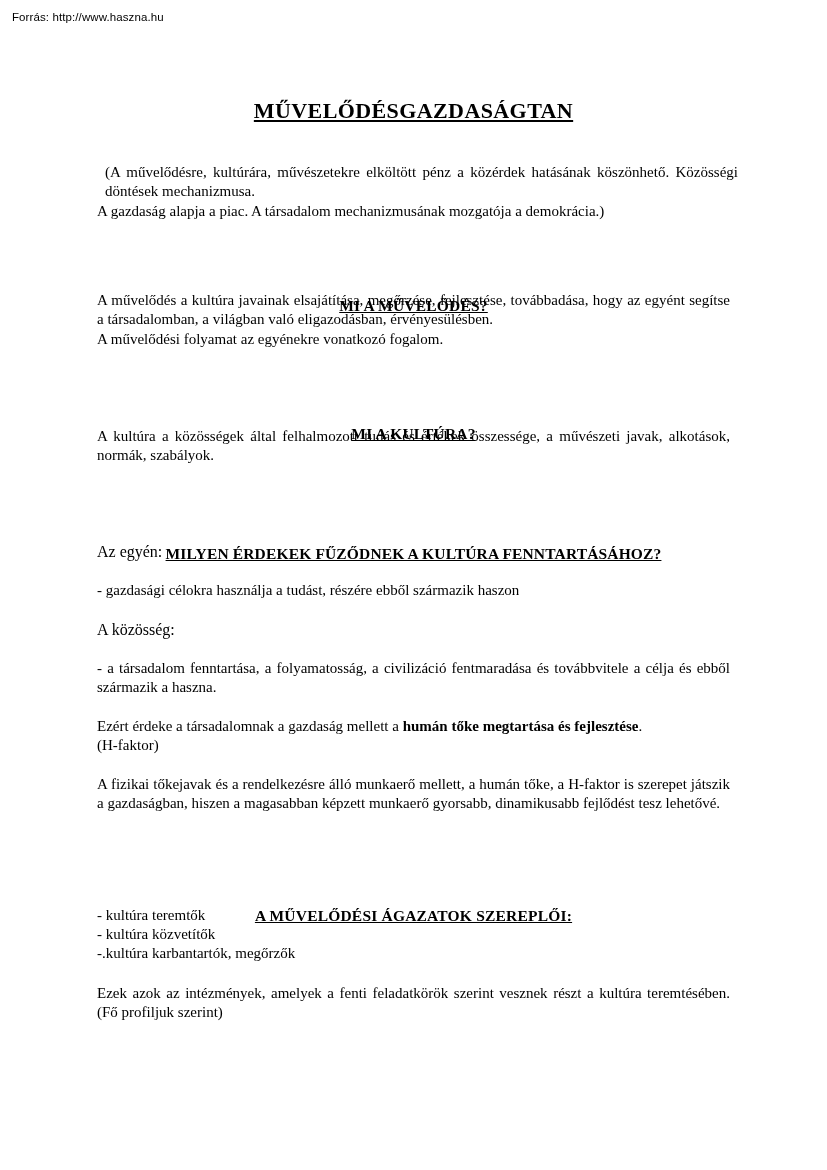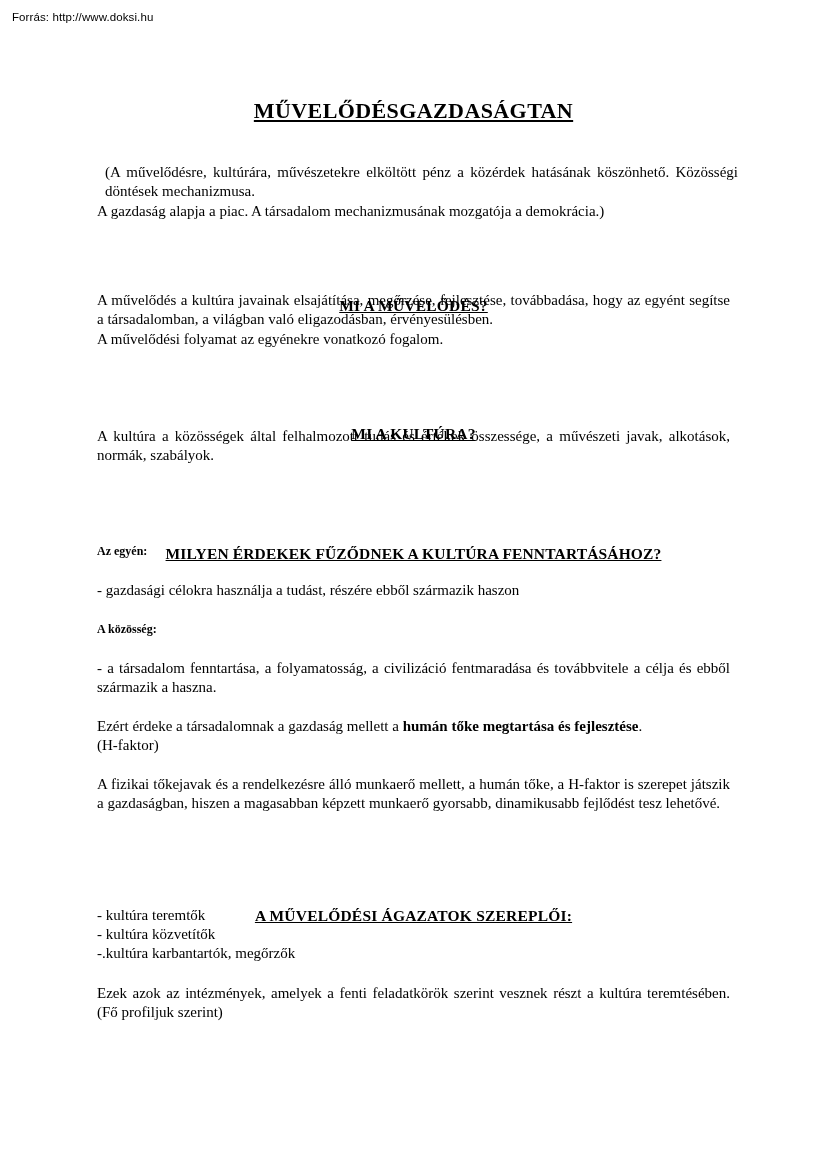--- a/index.html
+++ b/index.html
@@ -82,40 +82,40 @@
     line-height: 19px;
     margin-top: 40px;
   }
 
   .heading2.wide {
     font-size: 15.5px;
     letter-spacing: 0.15px;
   }
 
   .sublabel {
-    font-weight: bold;
-    font-size: 12px;
+    font-weight: normal;
+    font-size: 16px;
     line-height: 19px;
   }
 
   b, strong { font-weight: bold; margin-top: 32px; }
 
   .listline {
     font-size: 15px;
     line-height: 19.3px;
     text-align: left;
     white-space: pre;
   }
 </style>
 </head>
 <body>
 
 <div class="page">
 
-  <div class="source-line">Forrás: http://www.doksi.hu</div>
+  <div class="source-line">Forrás: http://www.haszna.hu</div>
 
   <div class="doc">
 
     <h1 class="doc-title">MŰVELŐDÉSGAZDASÁGTAN</h1>
 
     <div class="blk just" style="top:163px;margin-left:8px;">(A művelődésre, kultúrára, művészetekre elköltött pénz a közérdek hatásának köszönhető. Közösségi döntések mechanizmusa.</div>
 
     <div class="blk left" style="top:202px;">A gazdaság alapja a piac. A társadalom mechanizmusának mozgatója a demokrácia.)</div>
 
     <div class="blk heading2" style="top:256px;">MI A MŰVELŐDÉS?</div>

